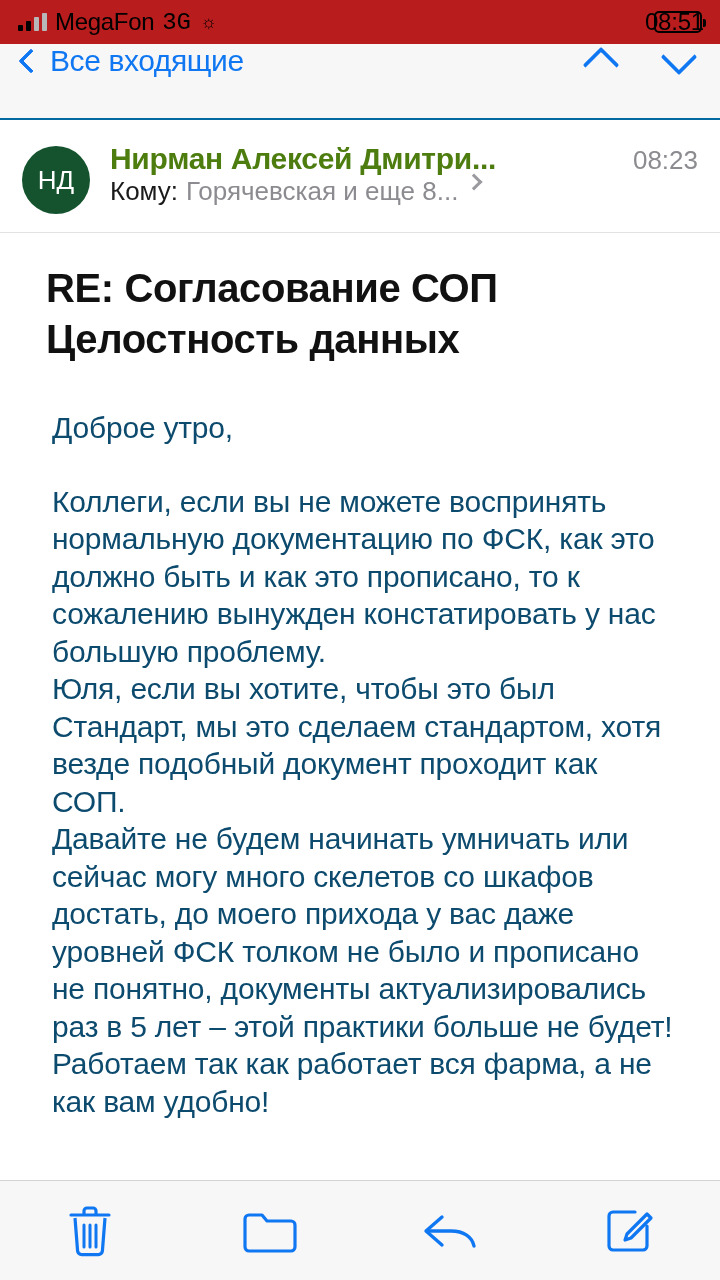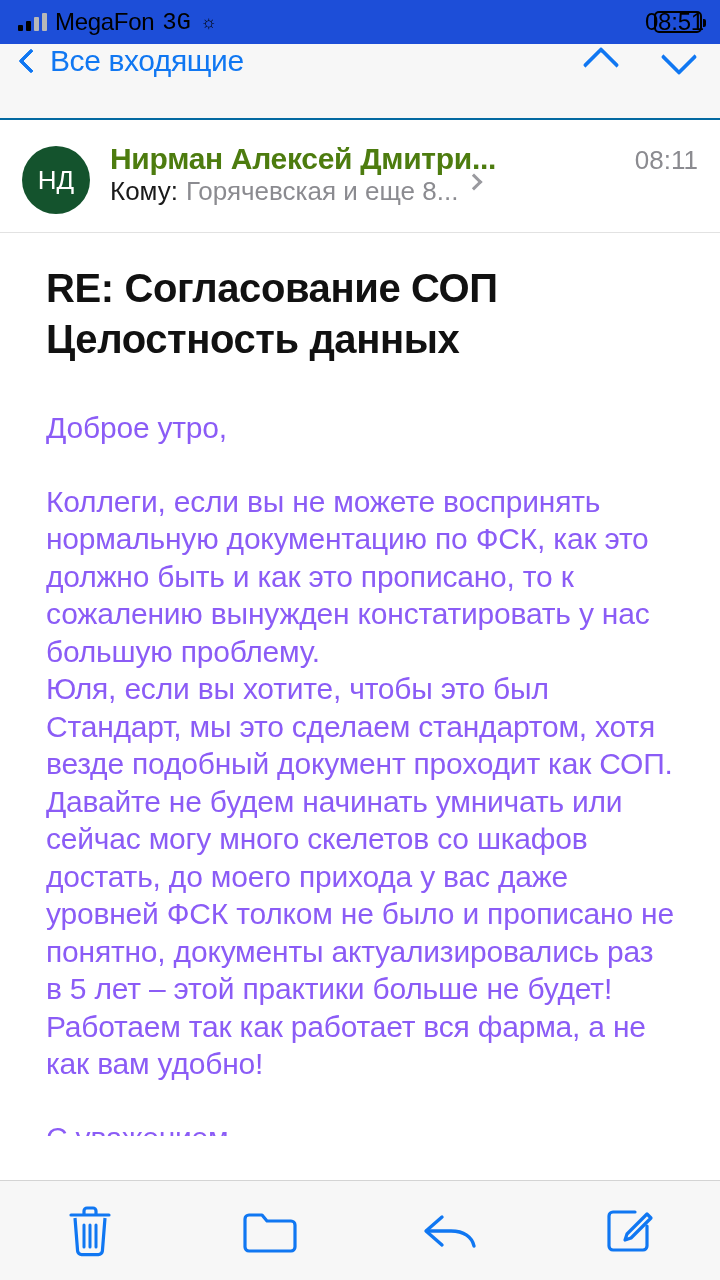--- a/index.html
+++ b/index.html
@@ -9,21 +9,21 @@
     height: 1280px;
     background: #ffffff;
     font-family: "Liberation Sans", sans-serif;
     overflow: hidden;
     position: relative;
   }
 
   
   .status-bar {
     height: 44px;
-    background: #1d4ed8;
+    background: #b91c1c;
     display: flex;
     align-items: center;
     padding: 0 18px;
     position: relative;
   }
   .status-left {
     display: flex;
     align-items: center;
     gap: 8px;
     flex: 0 0 auto;
@@ -228,24 +228,24 @@
   .subject {
     font-size: 40px;
     font-weight: bold;
     color: #111;
     line-height: 1.28;
     letter-spacing: -0.4px;
     margin: 0 0 44px 0;
   }
   .para {
     font-size: 30px;
-    color: #8b5cf6;
+    color: #0c4a6e;
     line-height: 1.25;
     letter-spacing: -0.2px;
-    margin: 0 0 36px 0;
+    margin: 0 0 36px 6px;
     white-space: pre-line;
   }
   .para.tight { margin-bottom: 0; }
   .para.block { margin-bottom: 36px; }
 
   
   .toolbar {
     position: absolute;
     left: 0; bottom: 0;
     width: 720px;
@@ -297,21 +297,21 @@
     <span class="chev-up"></span>
     <span class="chev-down"></span>
   </div>
 </div>
 
 <div class="msg-header">
   <div class="avatar">НД</div>
   <div class="msg-head-text">
     <div class="sender-row">
       <span class="sender-name">Нирман Алексей Дмитри...</span>
-      <span class="msg-time">08:11</span>
+      <span class="msg-time">08:23</span>
     </div>
     <div class="recipients-row">
       <span class="to-label">Кому:</span>
       <span class="to-value">Горячевская и еще 8...</span>
       <span class="chev-small"></span>
     </div>
   </div>
 </div>
 
 <div class="msg-body">

